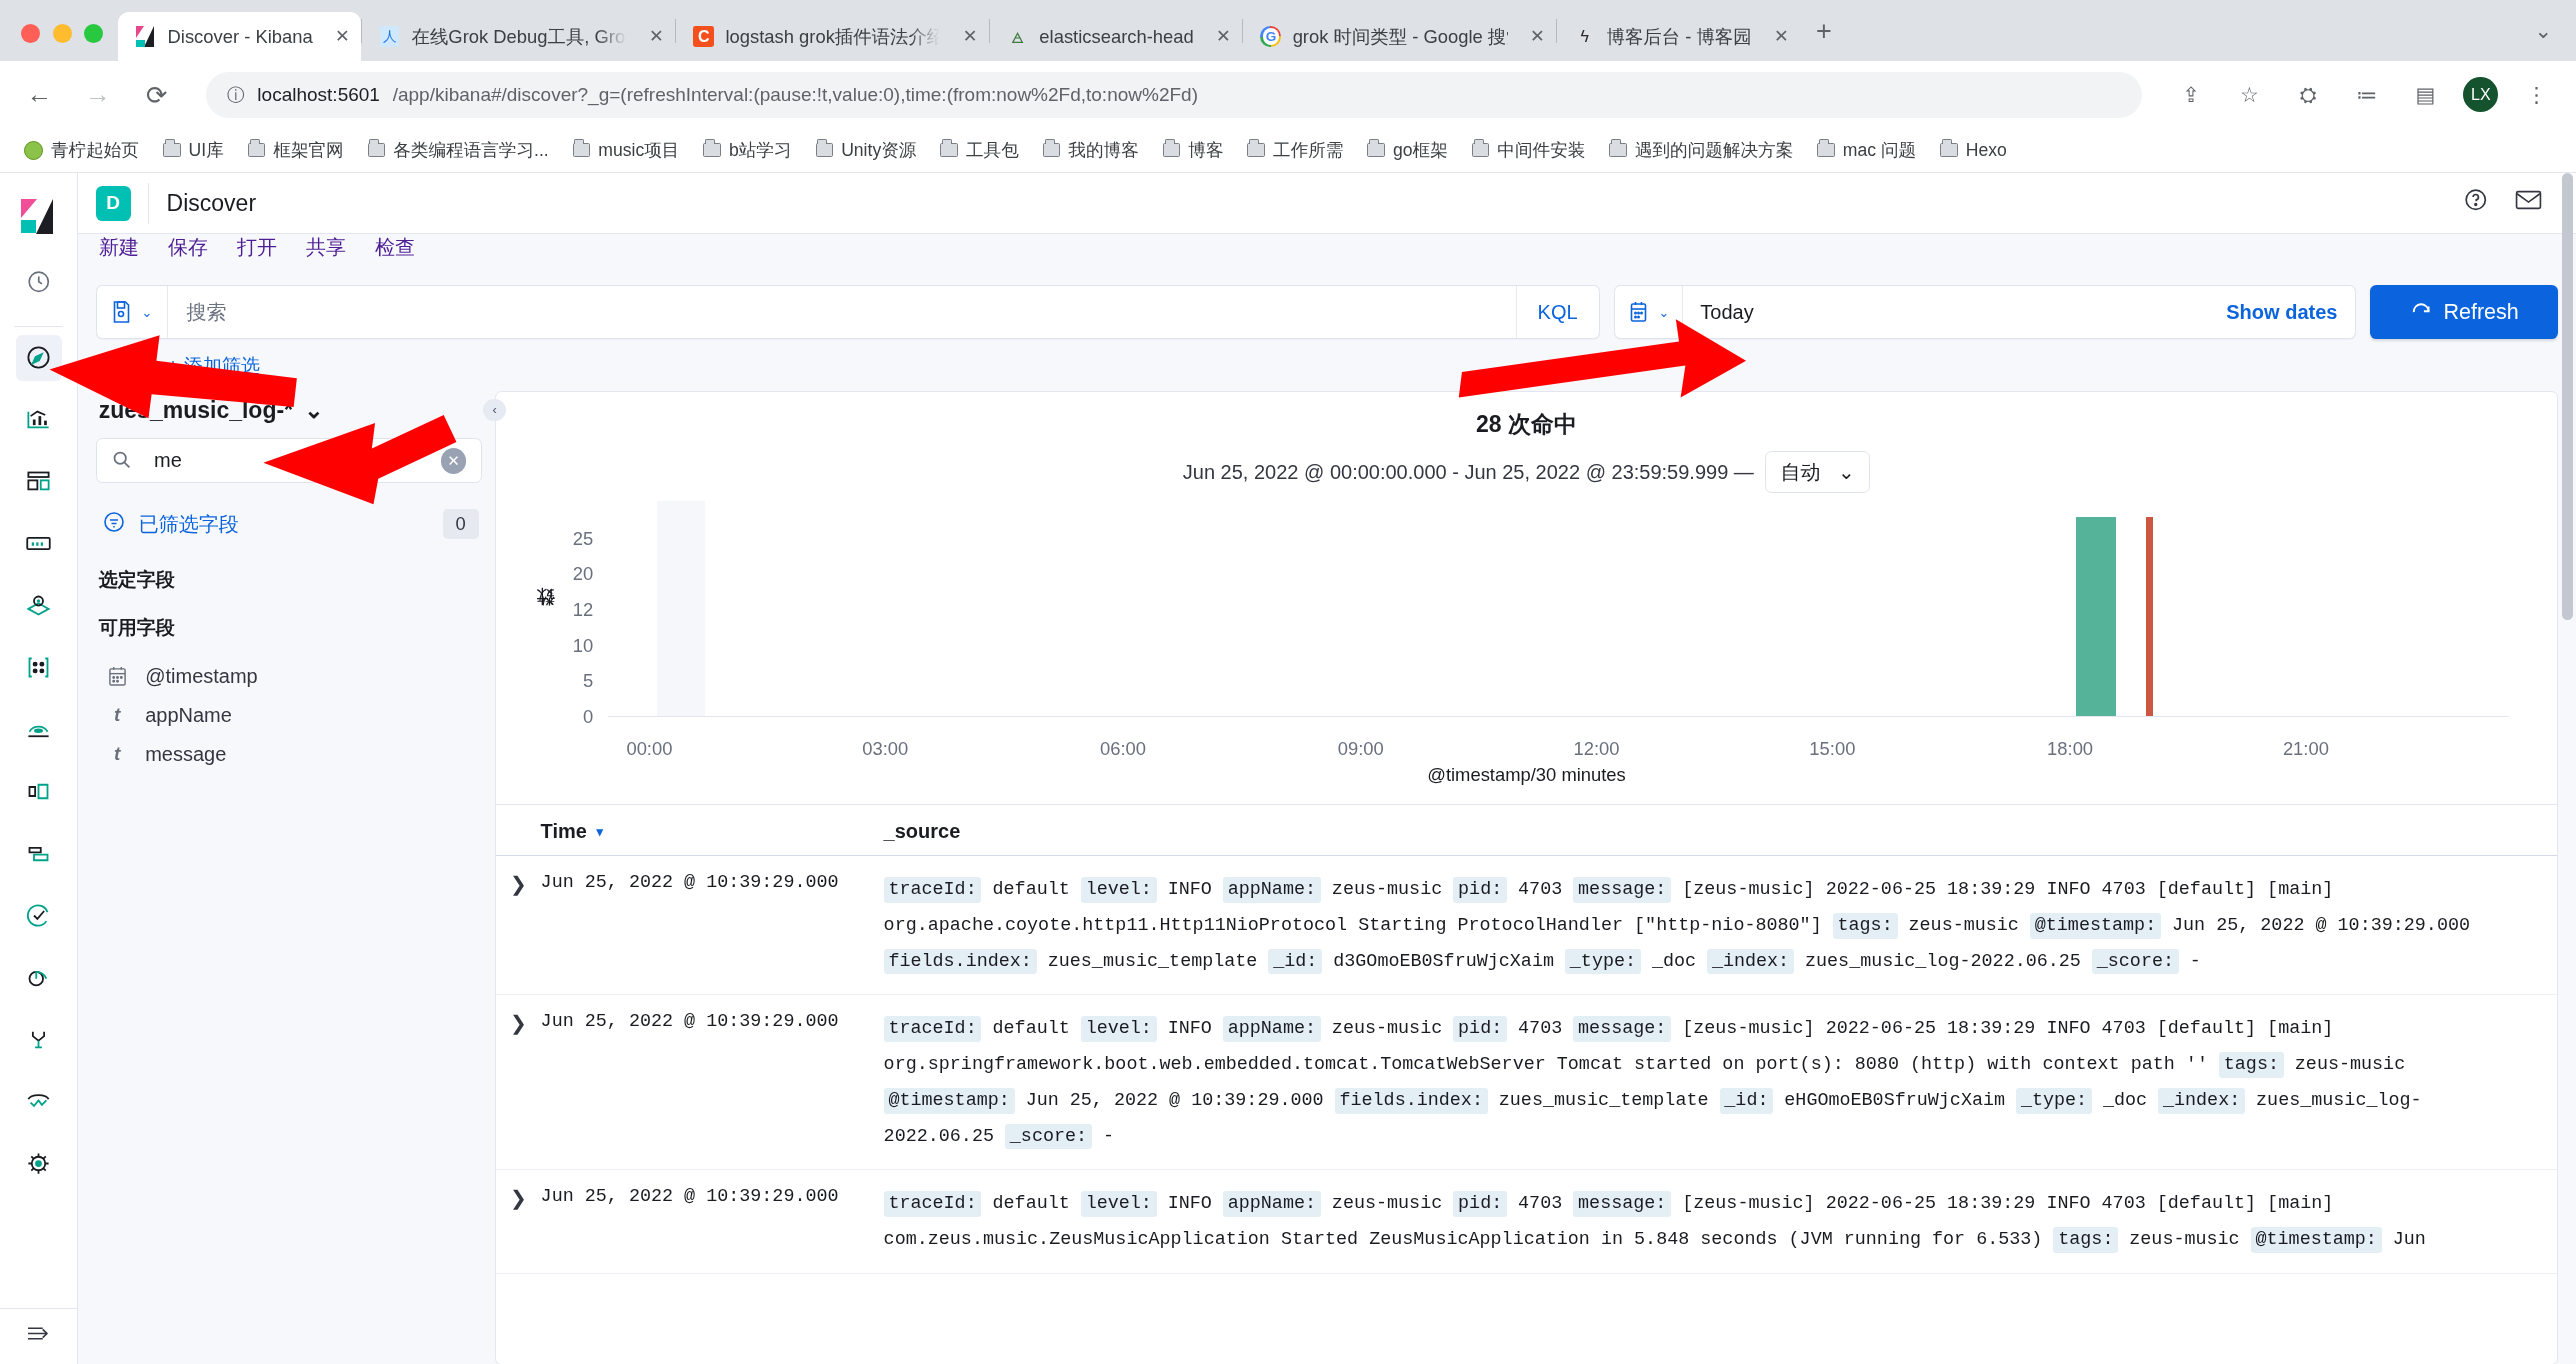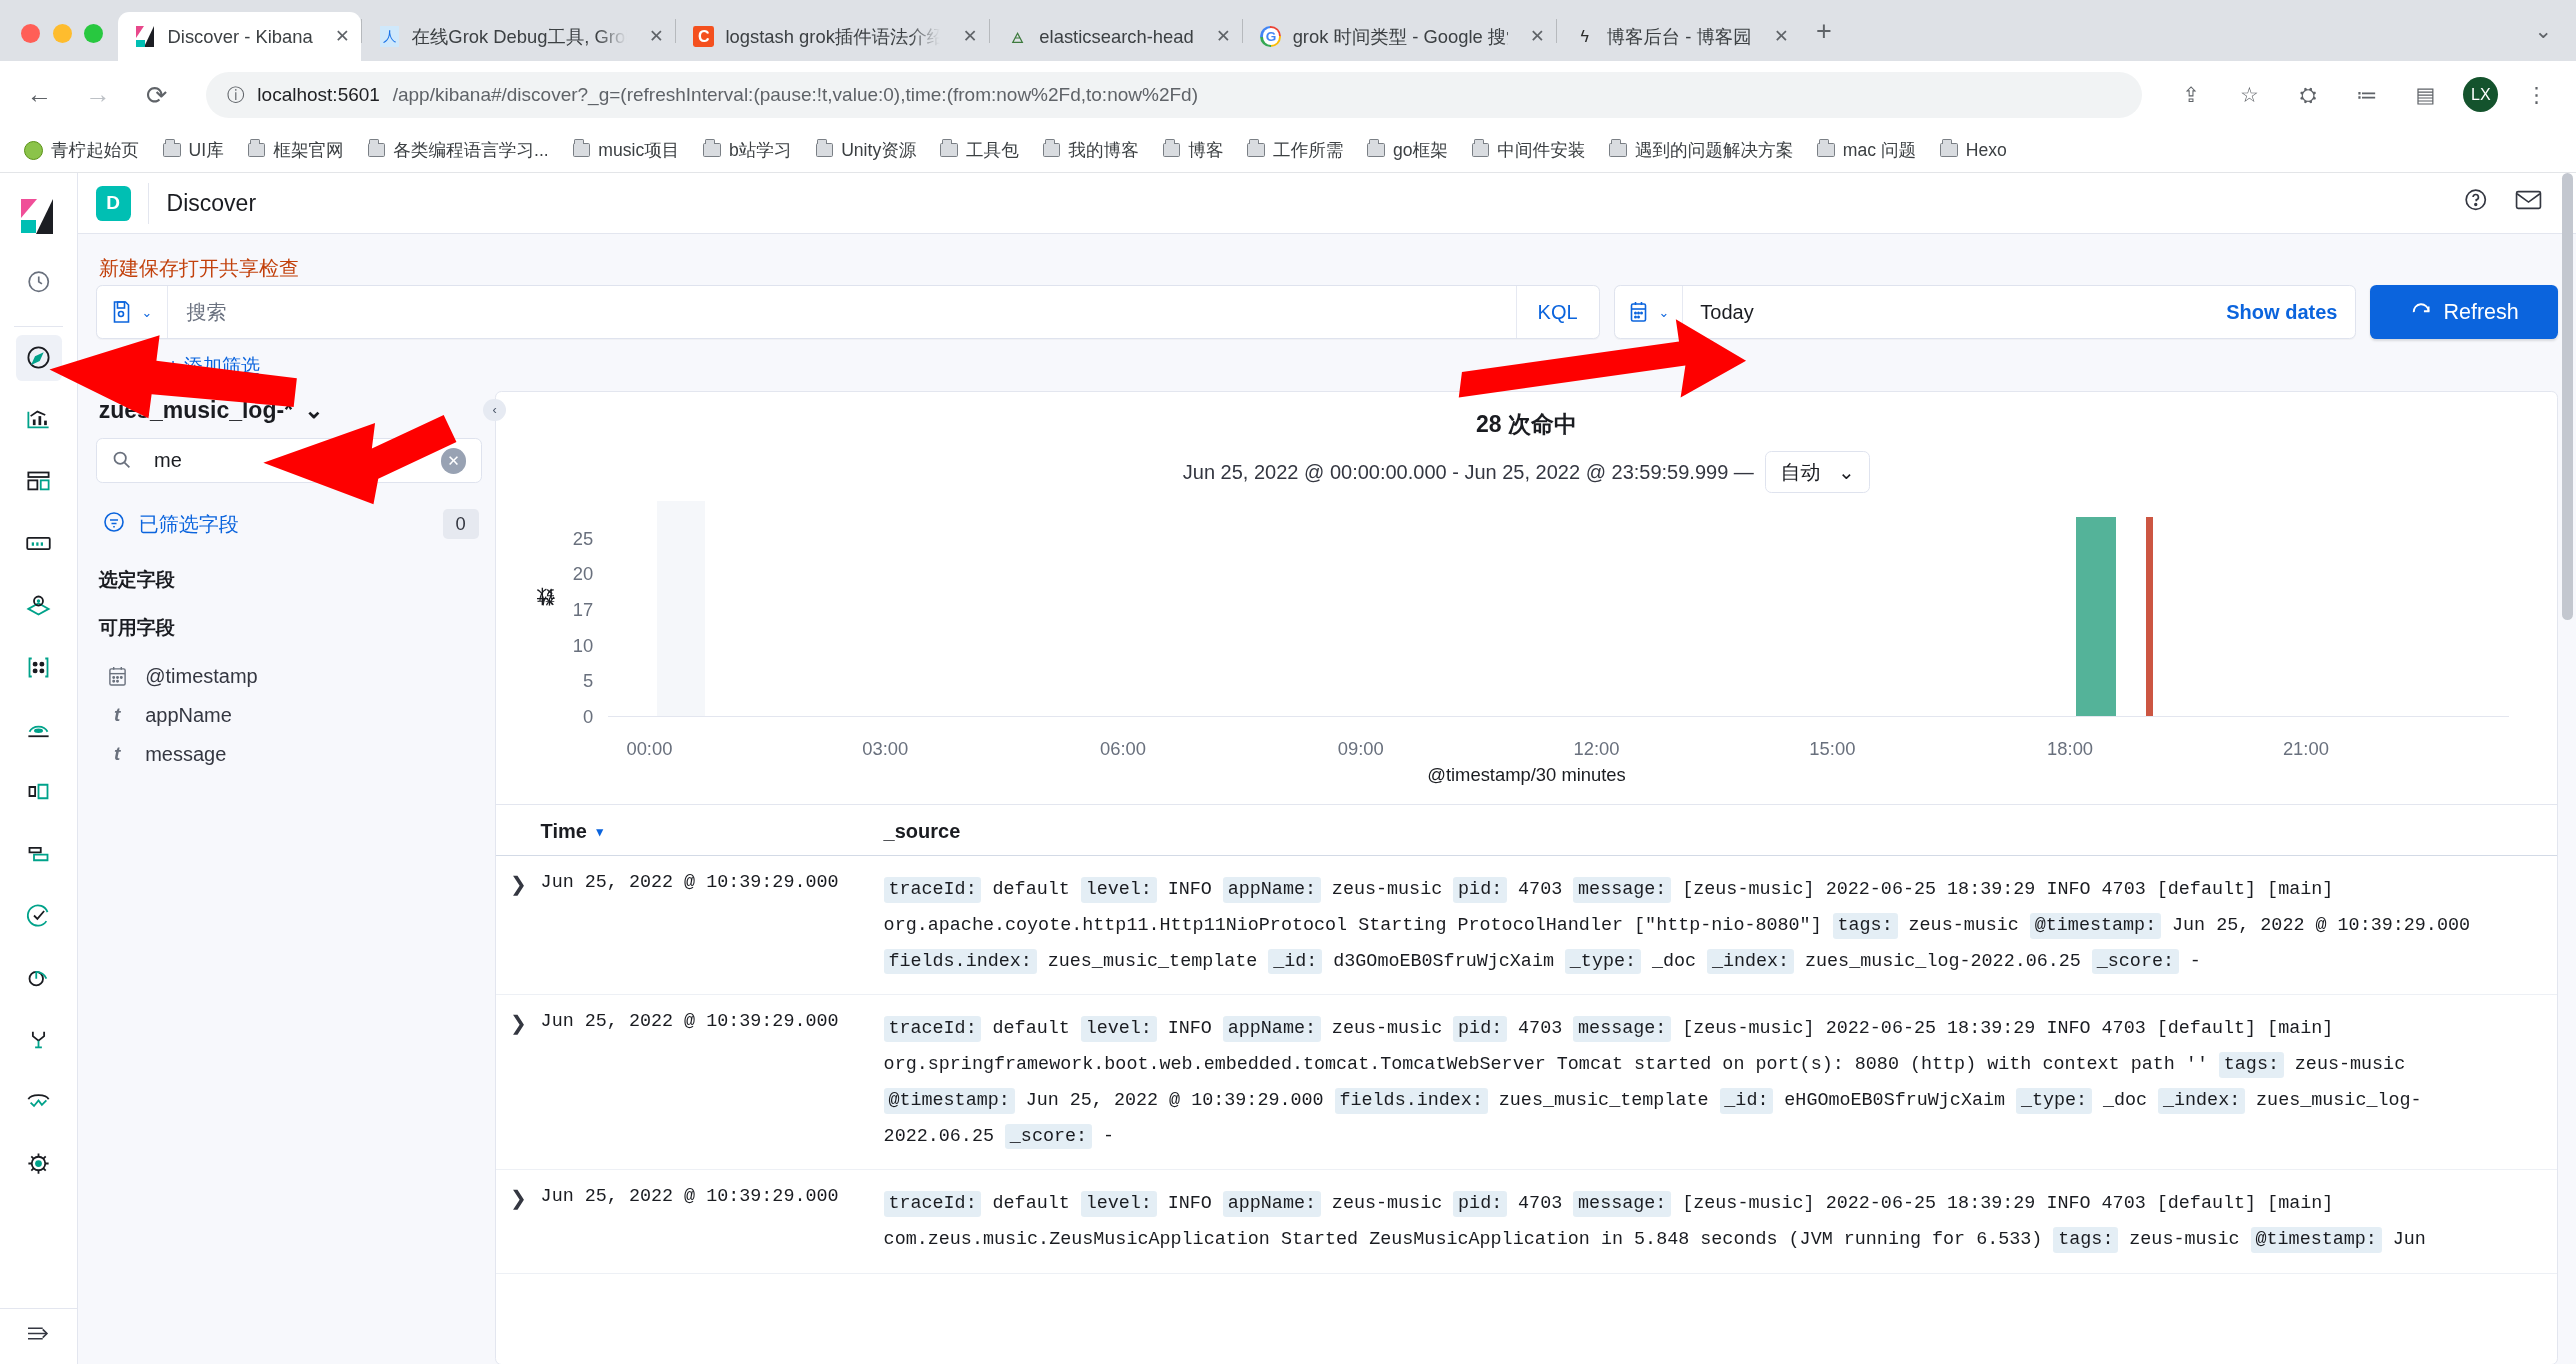--- a/index.html
+++ b/index.html
@@ -114,21 +114,21 @@
   .kb-header {
     height:61px; background:#fff; border-bottom:0.8px solid #e3e6ef;
     display:flex; align-items:center; padding: 0 17.6px; gap:17.6px;
   }
   .kb-badge { width:35px;height:35px;border-radius:6.4px;background:#00bfb3;color:#fff;display:flex;align-items:center;justify-content:center;font-size:19px;font-weight:bold;}
   .hdr-div { width:0.8px;height:41px;background:#e3e6ef;}
   .kb-title { font-size:23px; color:#1a1c21; font-weight:500;}
   .kb-hdr-right { margin-left:auto; display:flex; align-items:center; gap:27px; padding-right:16px;}
   .hdr-icon { font-size:24px; color:#343741; cursor:pointer; }
 
-  .kb-menubar { height:48px; display:flex; align-items:flex-end; padding: 0 21px; font-size:20px; color:#c2410c; background:#f7f8fc;}
+  .kb-menubar { height:48px; display:flex; align-items:flex-start; gap:29px; padding: 0 21px; font-size:20px; color:#4c1d95; background:#f7f8fc;}
   .kb-menubar span { cursor:pointer; }
 
   
   .qbar { padding: 3.2px 17.6px 0 17.6px; display:flex; gap:14.4px; align-items:stretch; }
   .q-left {
     flex:1; height:54px; background:#fff; border:0.8px solid #dfe3ee; border-radius:6.4px;
     display:flex; align-items:center; box-shadow: 0 0.8px 0.8px rgba(0,0,0,0.03);
   }
   .q-saved { display:flex; align-items:center; gap:9.6px; padding: 0 14.4px; color:#0b64dd; }
   .q-div { width:0.8px; height:100%; background:#e6e9f2; }
@@ -671,21 +671,21 @@
                 <span>⌄</span>
               </span>
             </div>
 
             <div class="chart-wrap">
               <span class="chart-ylabel">计数</span>
               <div class="chart-area">
                 <span class="ytick" style="top:100%">0</span>
                 <span class="ytick" style="top:82.14%">5</span>
                 <span class="ytick" style="top:64.29%">10</span>
-                <span class="ytick" style="top:46.43%">17</span>
+                <span class="ytick" style="top:46.43%">12</span>
                 <span class="ytick" style="top:28.57%">20</span>
                 <span class="ytick" style="top:10.71%">25</span>
 
                 <div class="plot">
                   <div class="hover-band" style="left:2.6%; width:2.5%;"></div>
                   <div class="bar" style="left:77.2%; width:2.1%; height:100%; background:#54b399;"></div>
                   <div class="bar" style="left:80.9%; width:0.38%; height:100%; background:#cc5642;"></div>
                 </div>
 
                 <span class="xtick" style="left:2.2%">00:00</span>

